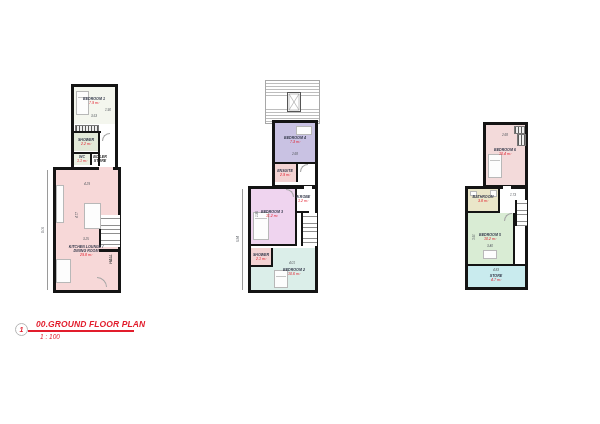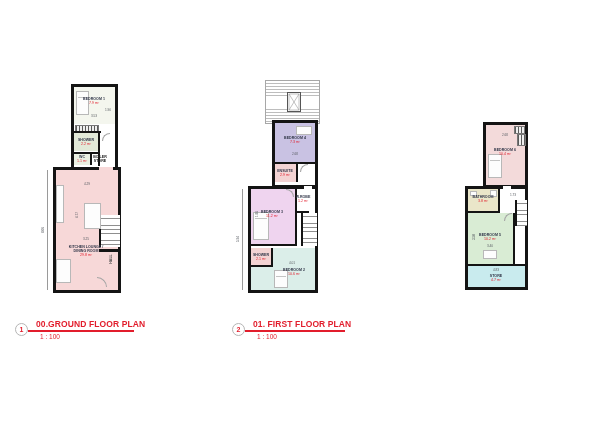--- a/index.html
+++ b/index.html
@@ -1,17 +1,17 @@
 <!DOCTYPE html>
 <html><head>
 <meta charset="utf-8">
 <style>
   html,body{margin:0;padding:0;background:#fff;}
   .canvas{position:relative;width:600px;height:356px;background:#fff;overflow:hidden;
-          font-family:"Liberation Sans",sans-serif;}
+          font-family:"Liberation Sans",sans-serif;font-style:italic;}
   
   .shell{position:absolute;background:#141414;}
   .base{position:absolute;background:#ffffff;}
   .room{position:absolute;}
   .part{position:absolute;background:#141414;}
   .gap{position:absolute;}
   
   .lbl{position:absolute;display:flex;flex-direction:column;align-items:center;gap:0px;
        transform:translate(-50%,-50%) scale(0.45);transform-origin:center;
        white-space:nowrap;font-size:8px;line-height:1.2;color:#33384a;font-weight:bold;text-align:center;}
@@ -232,20 +232,14 @@
       </div>
     </div>
   </div>
 
   <div class="tblock" style="left:15px;top:318px;">
     <div class="tcirc">1</div>
     <div class="ttitle">00.GROUND FLOOR PLAN</div>
     <div class="tline" style="left:13px;width:106px;"></div>
     <div class="tscale">1 : 100</div>
   </div>
-  <div class="tblock" style="left:232px;top:318px;">
-    <div class="tcirc">2</div>
-    <div class="ttitle">01. FIRST FLOOR PLAN</div>
-    <div class="tline" style="left:13px;width:100px;"></div>
-    <div class="tscale">1 : 100</div>
-  </div>
 
 </div>
 
 </body></html>

